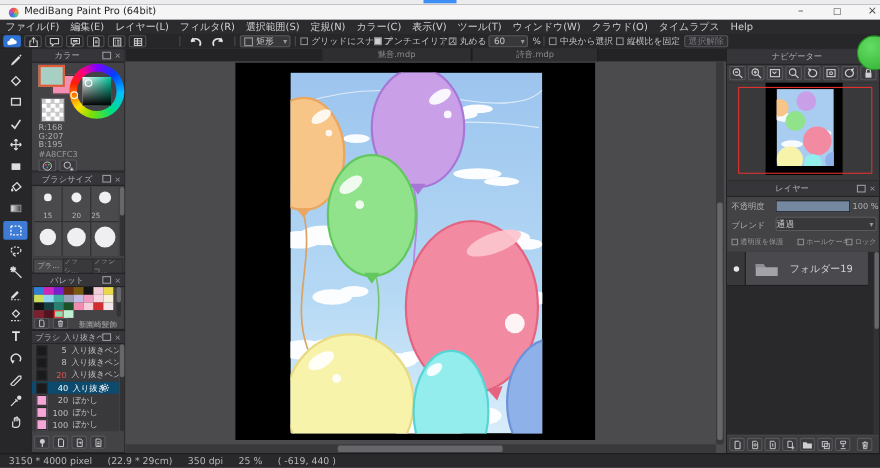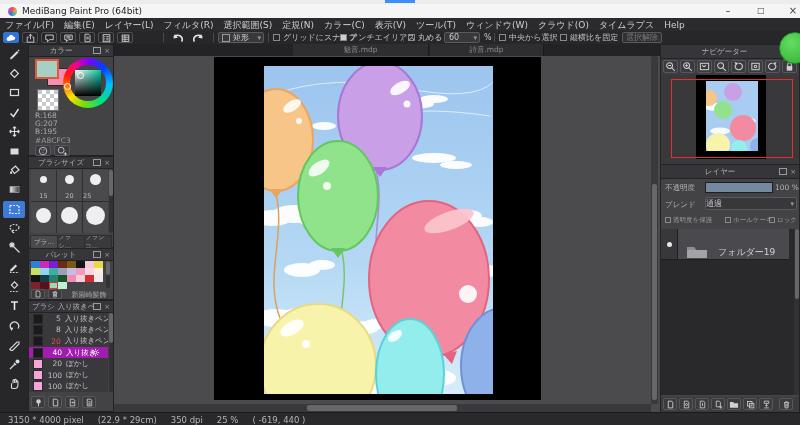--- a/index.html
+++ b/index.html
@@ -39,38 +39,38 @@
   .pop{width:6px;height:5px;border:1px solid #9a9a9e;margin-right:3px;}
   .px{margin-right:3px;font-size:7px;color:#9a9a9e;}
   .checker{background:conic-gradient(#fff 0 25%,#c9c9c9 0 50%,#fff 0 75%,#c9c9c9 0) 0 0/8px 8px;border:1px solid #6a6a6e;}
   .sbtrack{position:absolute;background:#323235;border-radius:2px;}
   .sbthumb{position:absolute;background:#66666b;border-radius:2px;}
   .pcell{width:9px;height:7px;box-sizing:border-box;}
   .pcell.sel{outline:1.5px solid #e03030;outline-offset:-1px;}
   #palette-grid{position:absolute;left:2px;top:12px;width:72px;display:grid;grid-template-columns:repeat(8,9px);}
   
   .brow{position:relative;height:11.3px;display:flex;align-items:center;padding-left:4px;font-size:7.5px;color:#c0c0c4;}
-  .brow.sel{background:#a21caf;color:#fff;}
+  .brow.sel{background:#0c4a6e;color:#fff;}
   .bsw{width:8px;height:8px;margin-right:3px;border:1px solid #2a2a2c;}
   .bsz{width:16px;text-align:right;margin-right:4px;}
   .bsz.red{color:#e05555;}
   .brow.sel .bsz{color:#fff;}
   .bnm{white-space:nowrap;overflow:hidden;}
   .gear{position:absolute;right:8px;top:1px;}
   
   #canvasregion{left:114px;top:44px;width:546px;height:368px;background:#4b4b4e;}
   .dtab{position:absolute;top:0;height:12px;background:#2e2e31;color:#8a8a8e;font-size:7.5px;
         display:flex;align-items:center;justify-content:center;border-right:1px solid #1a1a1c;box-sizing:border-box;
         overflow:hidden;white-space:nowrap;}
   .dtab.active{background:#4b4b4f;color:#dedee1;}
   #viewport{position:absolute;left:0;top:12px;width:546px;height:356px;background:#4b4b4e;overflow:hidden;}
   
   #navpanel{left:660px;top:44px;width:140px;height:120px;}
   #layerpanel{left:660px;top:164px;width:140px;height:248px;}
-  .lrow{position:absolute;left:0;width:128px;display:flex;align-items:flex-end;border-bottom:1px solid #1f1f22;box-sizing:border-box;}
+  .lrow{position:absolute;left:0;width:128px;display:flex;align-items:center;border-bottom:1px solid #1f1f22;box-sizing:border-box;}
   .eyecol{width:16px;align-self:stretch;background:#38383b;border-right:1px solid #1f1f22;display:flex;align-items:center;justify-content:center;}
   .eyedot{width:5px;height:5px;border-radius:50%;background:#e8e8ea;}
   #green-circle{left:779px;top:32px;width:32px;height:32px;border-radius:50%;
     background:radial-gradient(circle at 38% 32%,#64dd64,#2fae2f);z-index:60;border:1px solid #1f8f1f;box-sizing:border-box;}
   svg{display:block;}
 </style>
 </head>
 <body>
 
 <div id="app">

